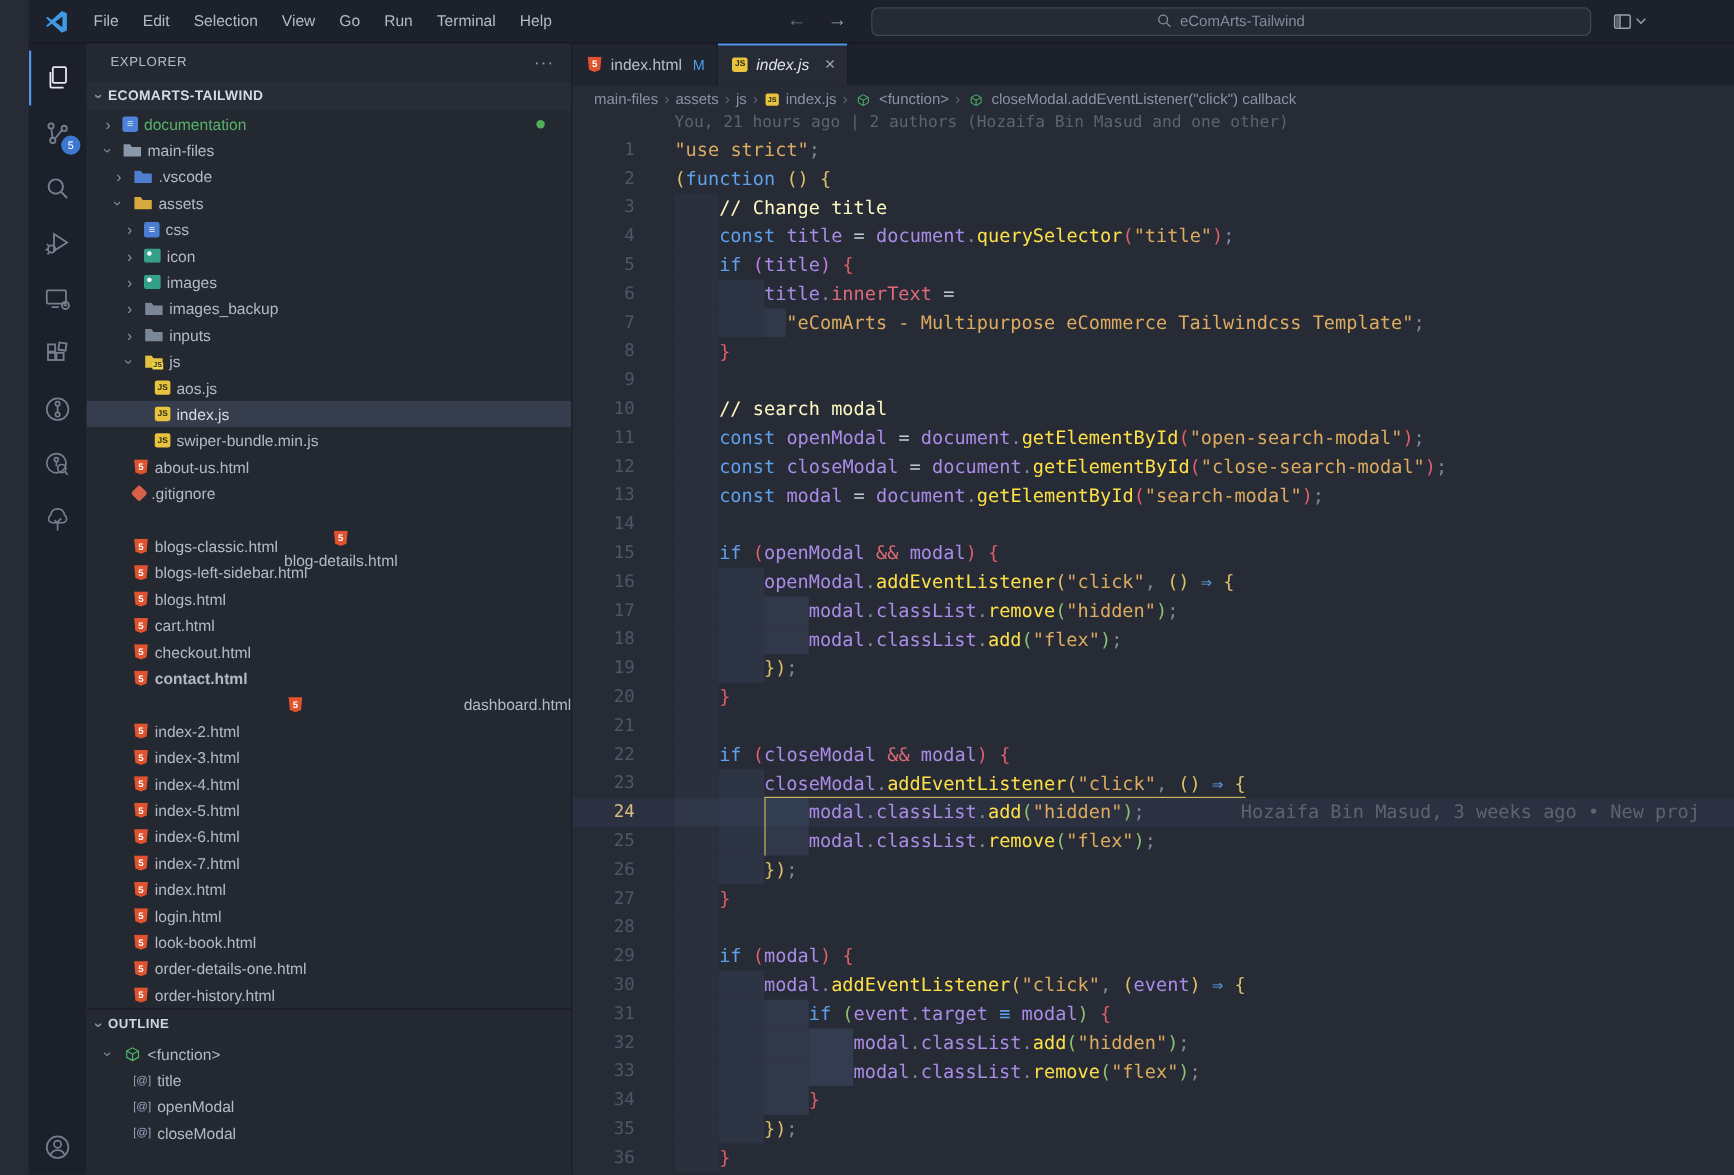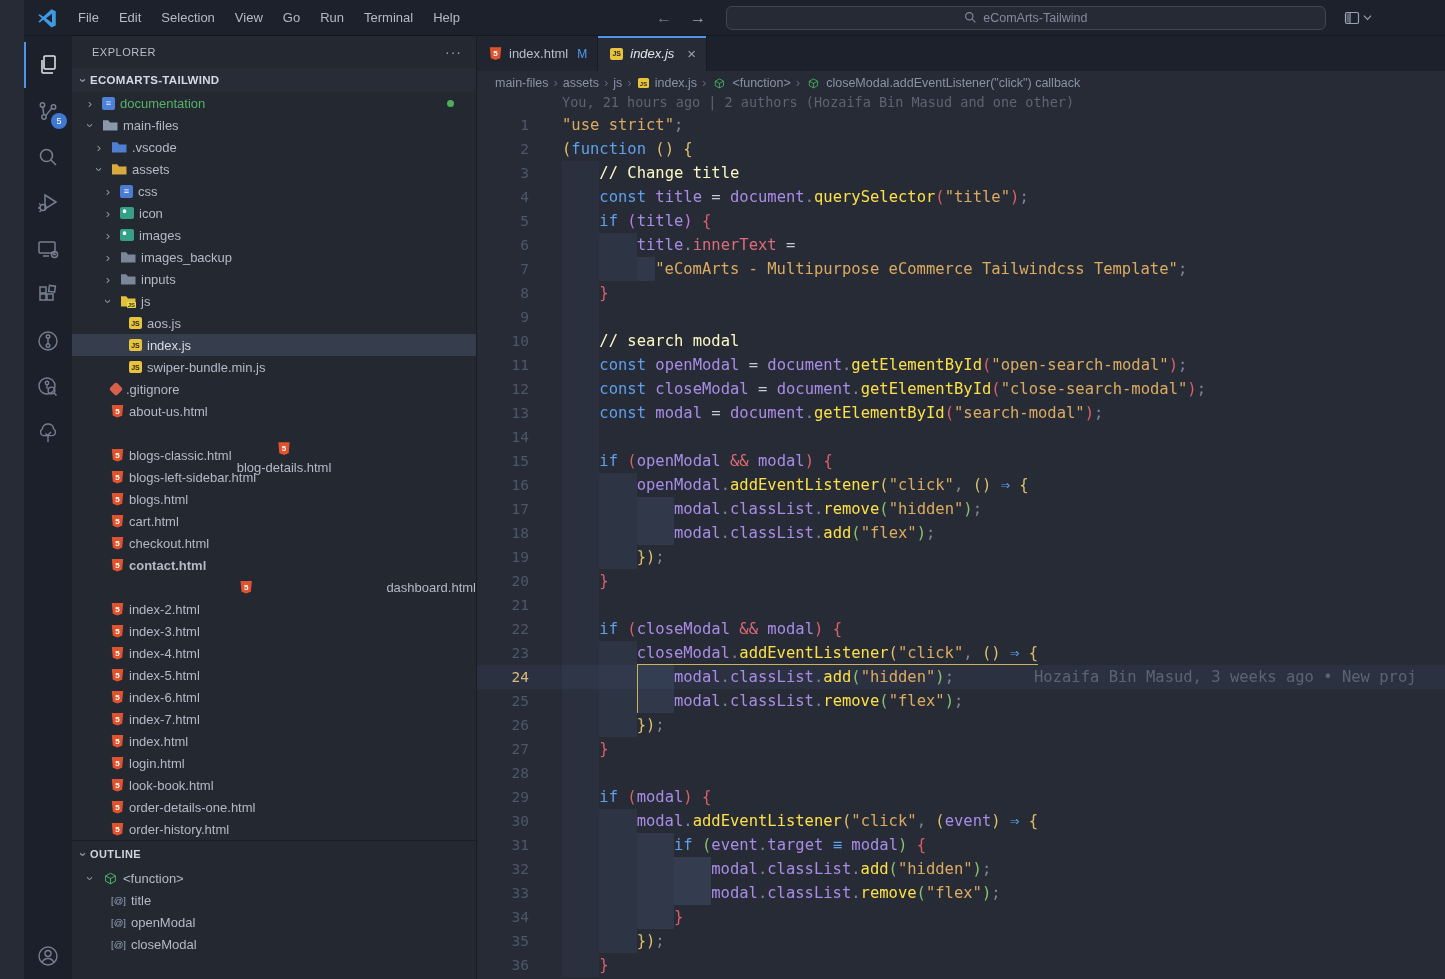--- a/index.html
+++ b/index.html
@@ -324,27 +324,27 @@
             <span class="fic ic-js"></span>
             <span class="lbl">index.js</span>
           </div>
           <div class="trow" style="padding-left: 38px;">
             <span class="chev none">›</span>
             <span class="fic ic-js"></span>
             <span class="lbl">swiper-bundle.min.js</span>
           </div>
           <div class="trow" style="padding-left: 20px;">
             <span class="chev none">›</span>
+            <span class="fic ic-html"></span>
+            <span class="lbl">about-us.html</span>
+          </div>
+          <div class="trow" style="padding-left: 20px;">
+            <span class="chev none">›</span>
             <span class="fic ic-git"></span>
             <span class="lbl">.gitignore</span>
-          </div>
-          <div class="trow" style="padding-left: 20px;">
-            <span class="chev none">›</span>
-            <span class="fic ic-html"></span>
-            <span class="lbl">about-us.html</span>
           </div>
           <div class="trow" style="padding-left: 20px; flex-direction: column;">
             <span class="chev none">›</span>
             <span class="fic ic-html"></span>
             <span class="lbl">blog-details.html</span>
           </div>
           <div class="trow" style="padding-left: 20px;">
             <span class="chev none">›</span>
             <span class="fic ic-html"></span>
             <span class="lbl">blogs-classic.html</span>

